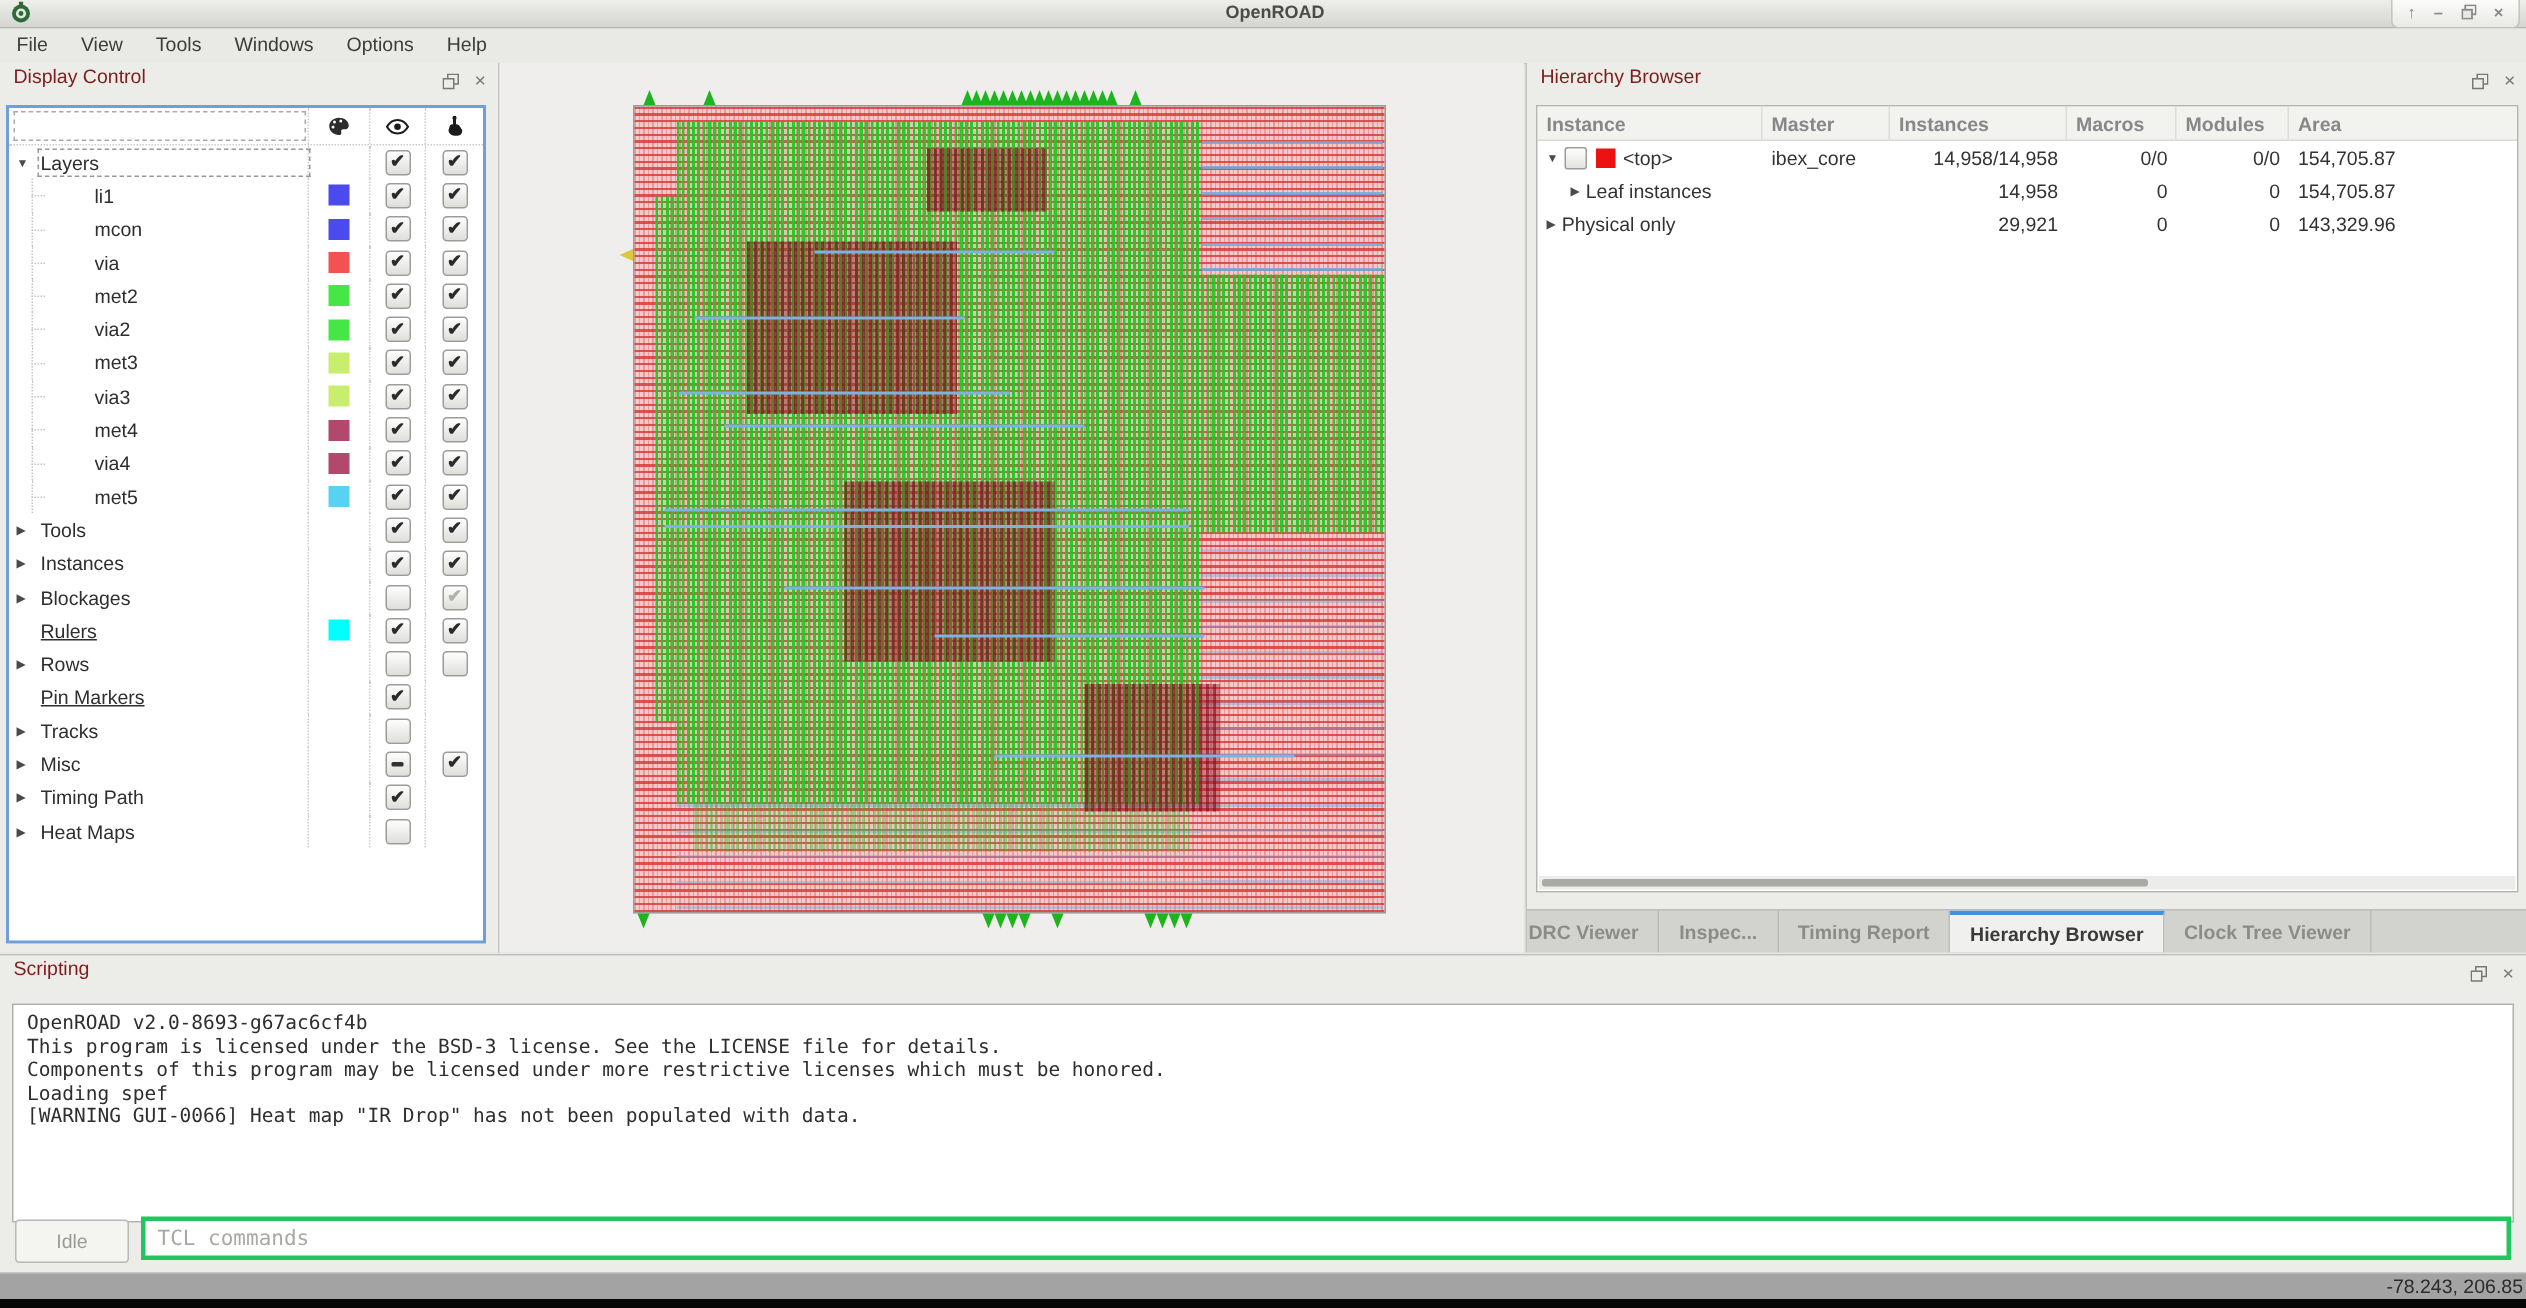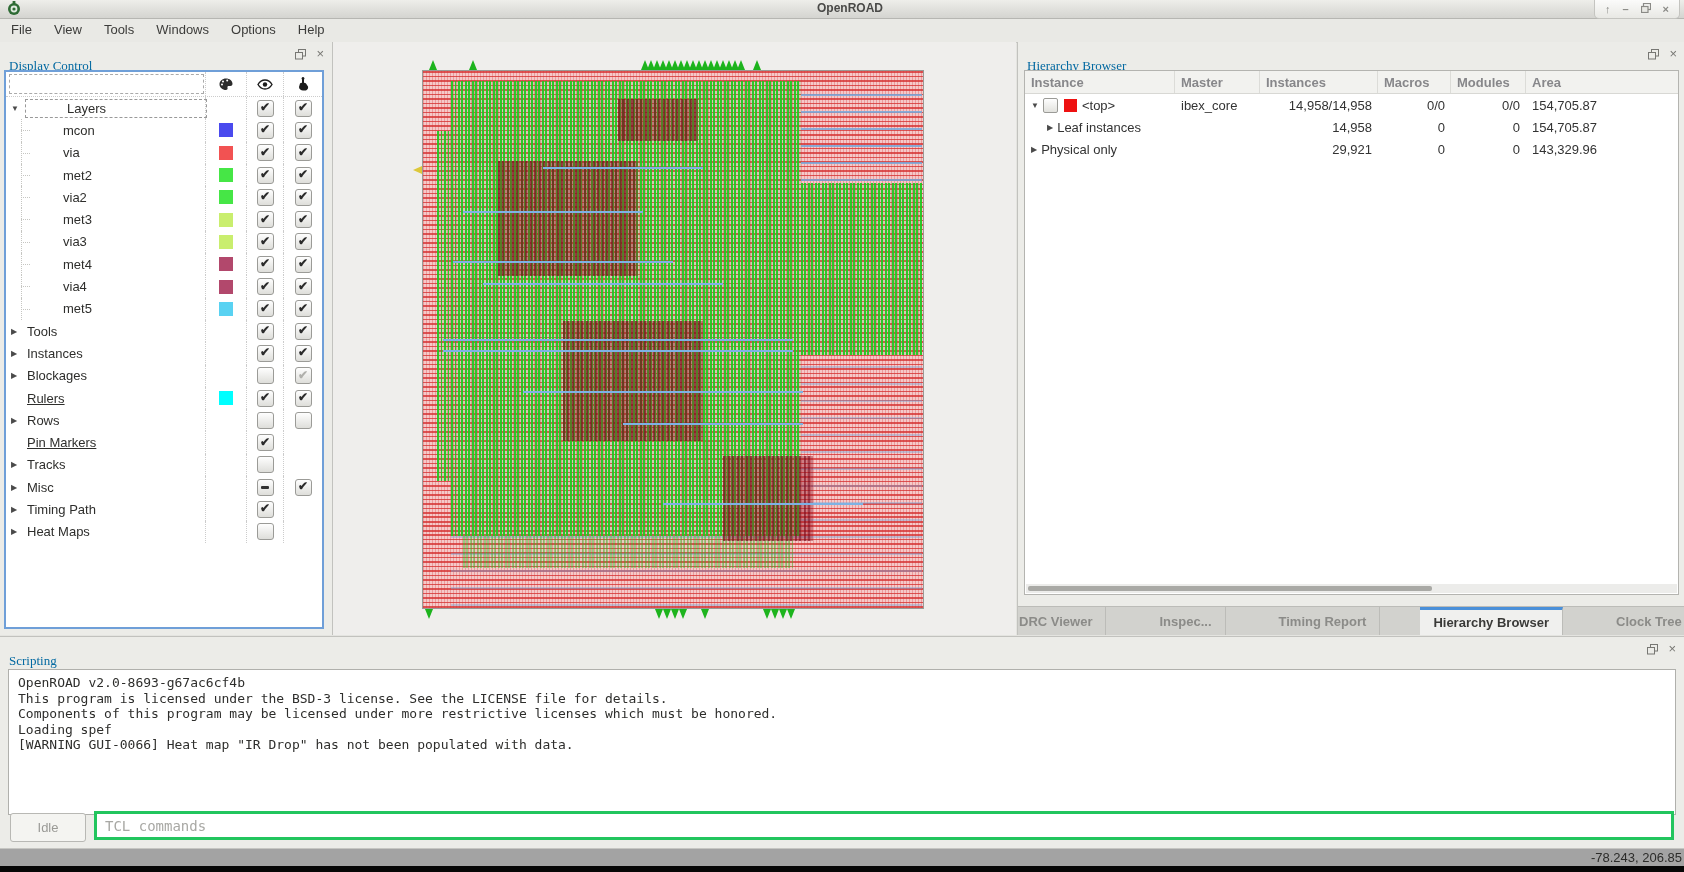--- a/index.html
+++ b/index.html
@@ -22,39 +22,39 @@
   #menubar{position:absolute;left:0;top:19px;width:1684px;height:23px;
     background:#e9e9e5;display:flex;align-items:flex-start;border-bottom:1px solid #c9c9c5;}
   .menu-item{padding:3px 11px;color:#3c3c3a;}
 
   
   .dock{position:absolute;top:42px;height:593px;background:#ececе8;background:#ecece8;}
   #leftdock{left:0;width:332px;border-right:1px solid #c2c2be;}
   #viewer{left:333px;width:683px;background:#efeeec;}
   #rightdock{left:1017px;width:667px;border-left:1px solid #c2c2be;}
   .dock-header{position:absolute;left:0;right:0;top:0;height:26px;}
-  .dock-title{position:absolute;left:9px;top:16px;color:#0369a1;font-family:Liberation Serif, serif;}
+  .dock-title{position:absolute;left:9px;top:1px;color:#7f1d1d;}
   .dock-icons{position:absolute;right:8px;top:6px;display:flex;gap:10px;align-items:center;}
   .float-ico svg{display:block}
   .close-ico{color:#77777 3;color:#777773;font-size:13px;line-height:12px;}
 
   
   #dc-box{position:absolute;left:4px;top:28px;right:8px;bottom:6px;
     background:#fff;border:2px solid #6f9fd8;overflow:hidden;}
   #dc-cols{display:flex;align-items:center;height:24px;border-bottom:1px dotted #ccc;}
   .col-label{flex:1;height:18px;margin:2px 2px 2px 4px;outline:1px dashed #aaa;}
   .col-sw,.col-eye,.col-sel{flex:0 0 auto;display:flex;justify-content:center;align-items:center;}
   .col-sw{width:40px;border-left:1px dotted #ccc;height:100%;}
   .col-eye{width:36px;border-left:1px dotted #ccc;height:100%;}
   .col-sel{width:38px;border-left:1px dotted #ccc;height:100%;}
   .tree-row{display:flex;align-items:center;height:22.3px;position:relative;}
   .tr-arrow{flex:0 0 16px;padding-left:5px;font-size:8px;color:#4a4a4a;}
   .tr-label{flex:1;white-space:nowrap;overflow:hidden;color:#2e2e2c;}
   .tr-label.u{text-decoration:underline;}
-  .tr-label.focus{outline:1px dashed #999;outline-offset:1px;padding-left:40px;}
+  .tr-label.focus{outline:1px dashed #999;outline-offset:1px;}
   .tree-row.child .tr-arrow{flex-basis:34px;padding-left:23px;}
   .tree-row.child::before{content:"";position:absolute;left:15px;top:0;bottom:0;
      border-left:1px dotted #c6c6c2;}
   .tree-row.child::after{content:"";position:absolute;left:15px;top:11px;width:9px;
      border-top:1px dotted #c6c6c2;}
   .swatch{width:14px;height:14px;display:inline-block;}
   .cb{width:15px;height:15px;border:1px solid #9b9b97;border-radius:3px;
      background:linear-gradient(#fefefe,#dededa);display:flex;align-items:center;justify-content:center;}
   .cb.on::after{content:"✔";font-size:12px;color:#2b2b2b;font-weight:bold;margin-top:-2px;}
   .cb.disabled::after{content:"✔";font-size:12px;color:#b0b0ac;font-weight:bold;margin-top:-2px;}
@@ -197,20 +197,33 @@
               <path d="M3 6.5c0-1 6-1 6 0l2 3c.6 2-1 4-3 4H6c-2 0-4-1.6-4-3.6z" fill="#1c1c1c"></path>
               <circle cx="6" cy="1.6" r="1.4" fill="#1c1c1c"></circle>
             </svg>
         </span>
       </div>
       <div id="dc-rows">
           <div class="tree-row">
             <span class="tr-arrow">▼</span>
             <span class="tr-label focus">Layers</span>
             <span class="col-sw"></span>
+            <span class="col-eye">
+              <span class="cb on"></span>
+            </span>
+            <span class="col-sel">
+              <span class="cb on"></span>
+            </span>
+          </div>
+          <div class="tree-row child">
+            <span class="tr-arrow"></span>
+            <span class="tr-label">li1</span>
+            <span class="col-sw">
+              <span class="swatch" style="background: rgb(74, 74, 238);"></span>
+            </span>
             <span class="col-eye">
               <span class="cb on"></span>
             </span>
             <span class="col-sel">
               <span class="cb on"></span>
             </span>
           </div>
           <div class="tree-row child">
             <span class="tr-arrow"></span>
             <span class="tr-label">mcon</span>
@@ -548,21 +561,21 @@
             <span class="hb-cell num" style="width: 118px; box-sizing: border-box;">29,921</span>
             <span class="hb-cell num" style="width: 73px; box-sizing: border-box;">0</span>
             <span class="hb-cell num" style="width: 75px; box-sizing: border-box;">0</span>
             <span class="hb-cell" style="width: 164px; box-sizing: border-box;">143,329.96</span>
           </div>
         </div>
       <div id="hb-hscroll">
           <div id="hb-hthumb"></div>
         </div>
     </div>
-    <div id="tabbar" style="margin-left: 0px; gap: 40px;">
+    <div id="tabbar" style="margin-left: 0px;">
         <span class="tab" style="margin-left: -12px;">DRC Viewer</span>
         <span class="tab">Inspec...</span>
         <span class="tab">Timing Report</span>
         <span class="tab active">Hierarchy Browser</span>
         <span class="tab">Clock Tree Viewer</span>
       </div>
   </div>
 
   <div id="scripting">
     <div class="dock-header">

